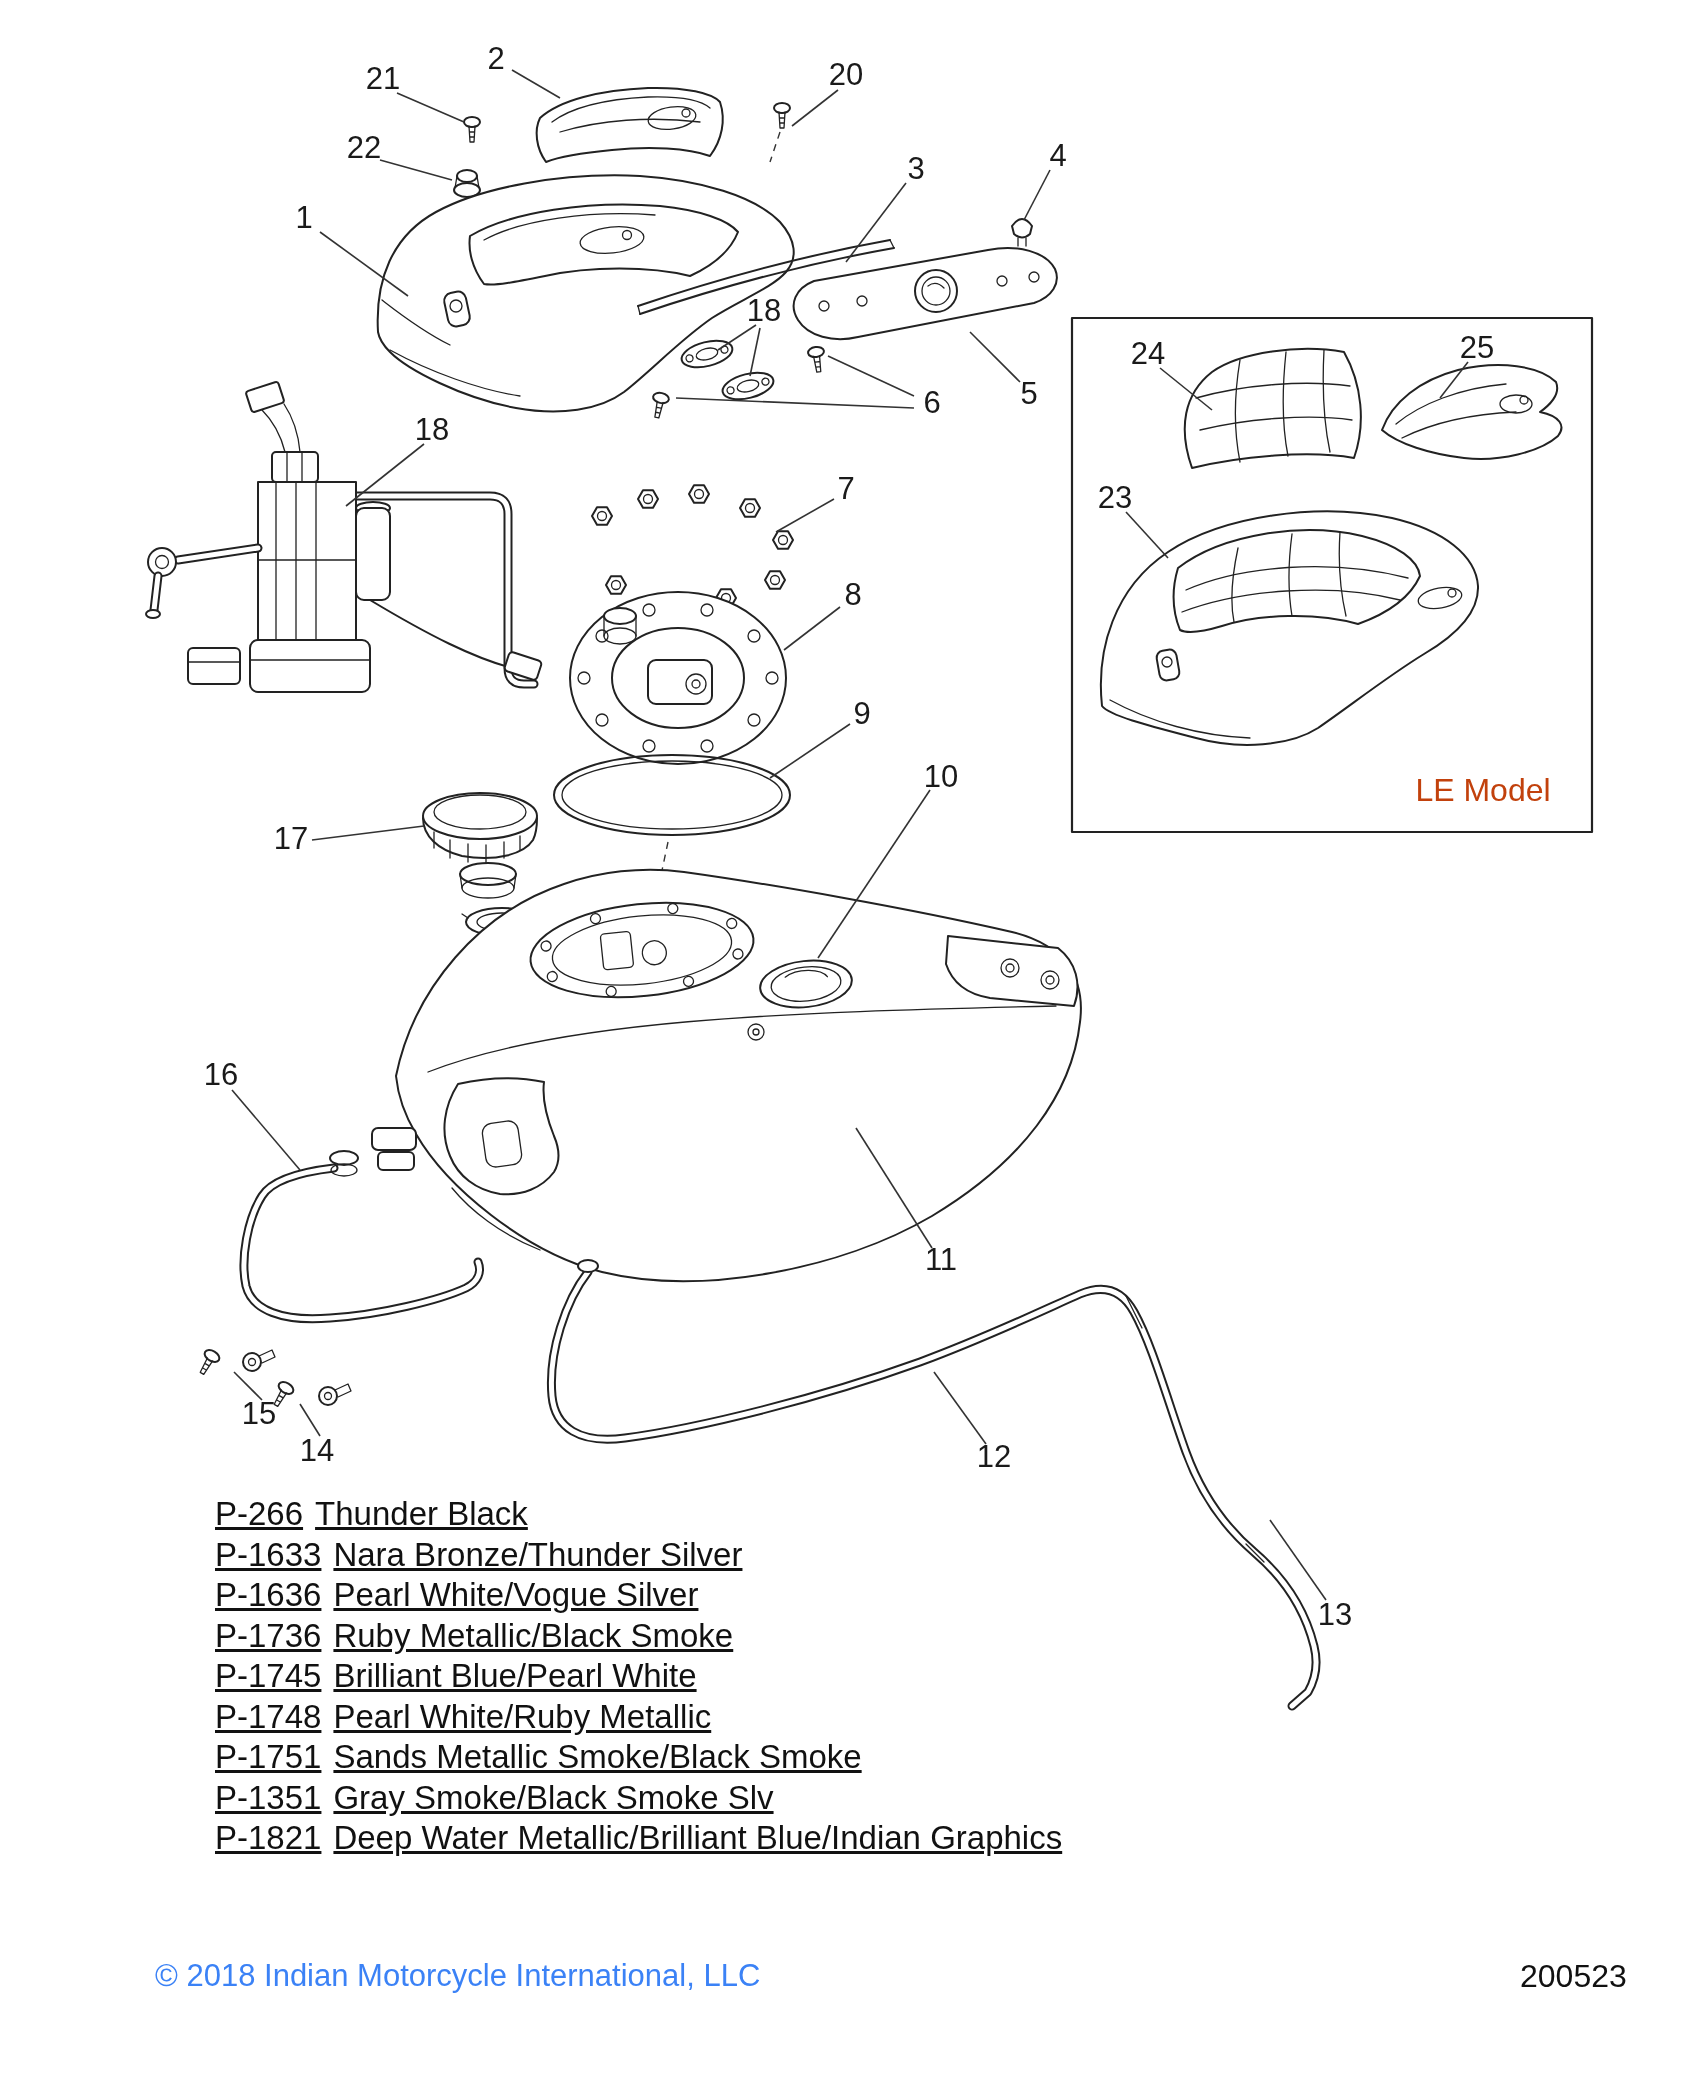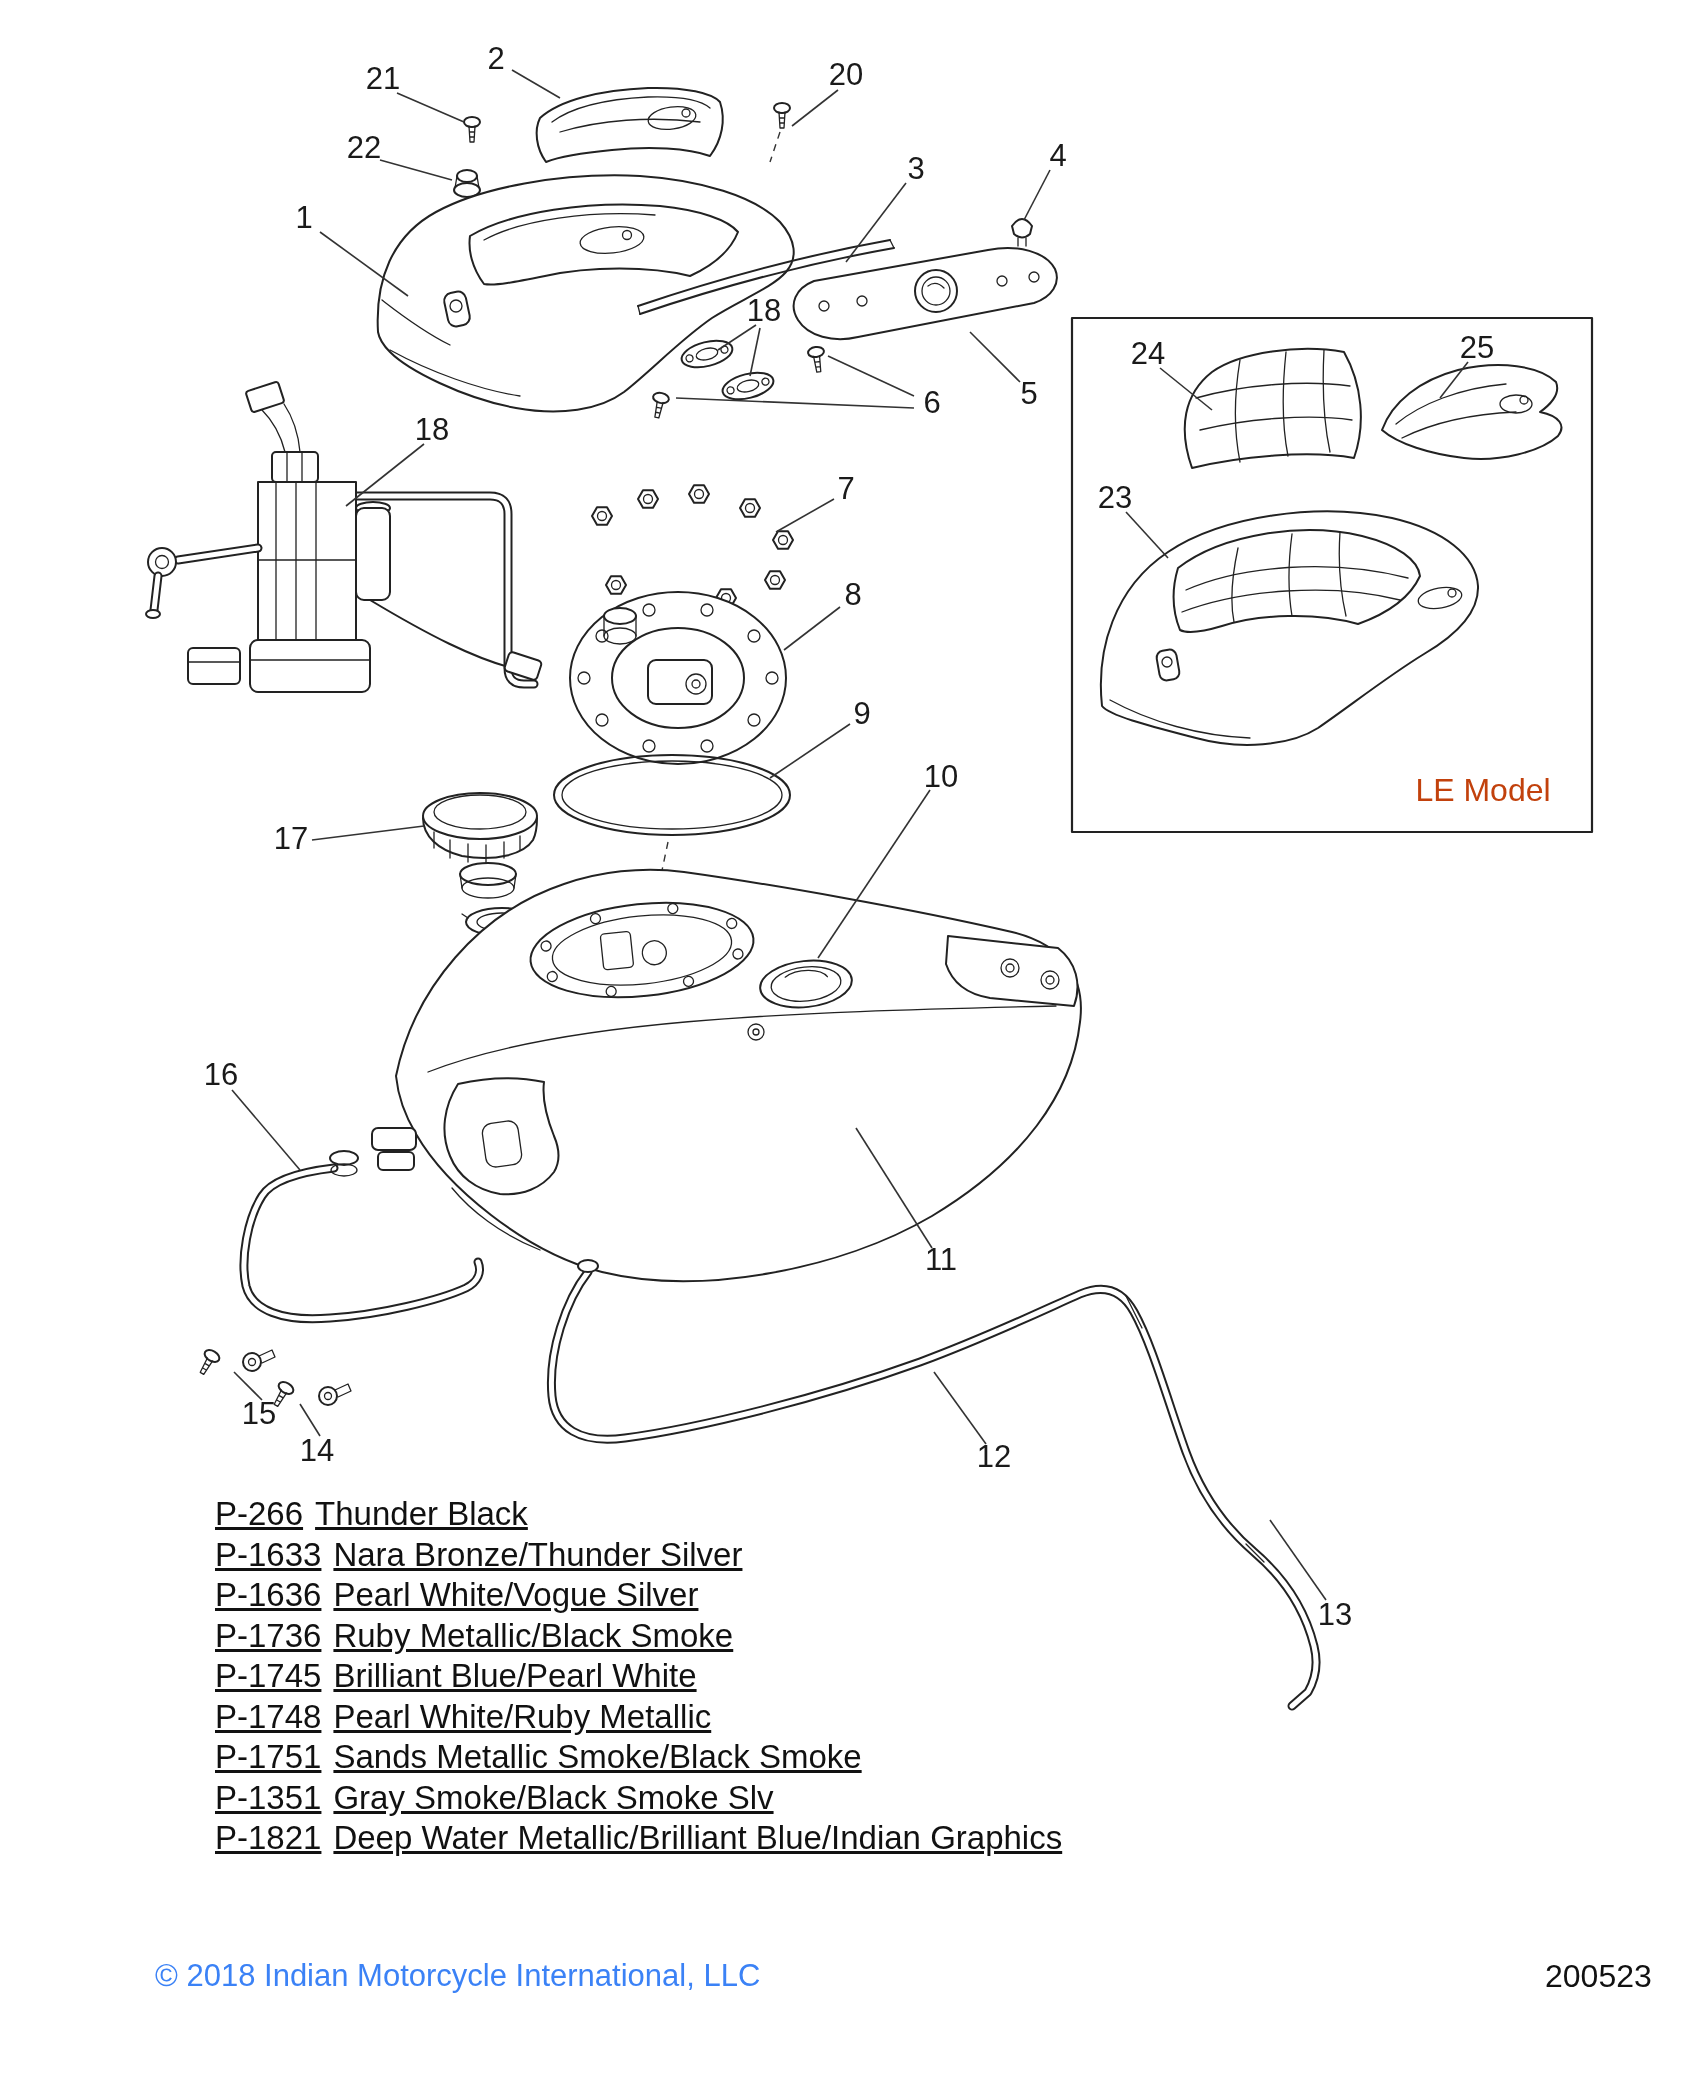--- a/index.html
+++ b/index.html
@@ -16,21 +16,21 @@
   .hose-i{stroke:#fff;stroke-width:5;fill:none;stroke-linecap:round;stroke-linejoin:round;}
   
   .callout{position:absolute;transform:translate(-50%,-50%);font-size:31px;color:#1a1a1a;
            white-space:nowrap;}
   .inset-label{position:absolute;transform:translate(-50%,-50%);font-size:32px;color:#c2410c;
            white-space:nowrap;}
   #color-list{position:absolute;left:215px;top:1494px;display:flex;flex-direction:column;text-decoration:underline;}
   .color-row{height:40.5px;display:flex;align-items:center;column-gap:12px;
              font-size:33px;color:#111;white-space:nowrap;}
   #copyright{position:absolute;left:155px;top:1958px;font-size:31px;color:#3b82f6;white-space:nowrap;}
-  #doc-number{position:absolute;left:1520px;top:1958px;font-size:32px;color:#111;white-space:nowrap;margin-left:25px;}
+  #doc-number{position:absolute;left:1520px;top:1958px;font-size:32px;color:#111;white-space:nowrap;}
 </style>
 </head>
 <body>
 
 <div id="stage">
 
 <svg id="art" width="1700" height="2100" viewBox="0 0 1700 2100">
 
   <defs>
     <g id="nut">

